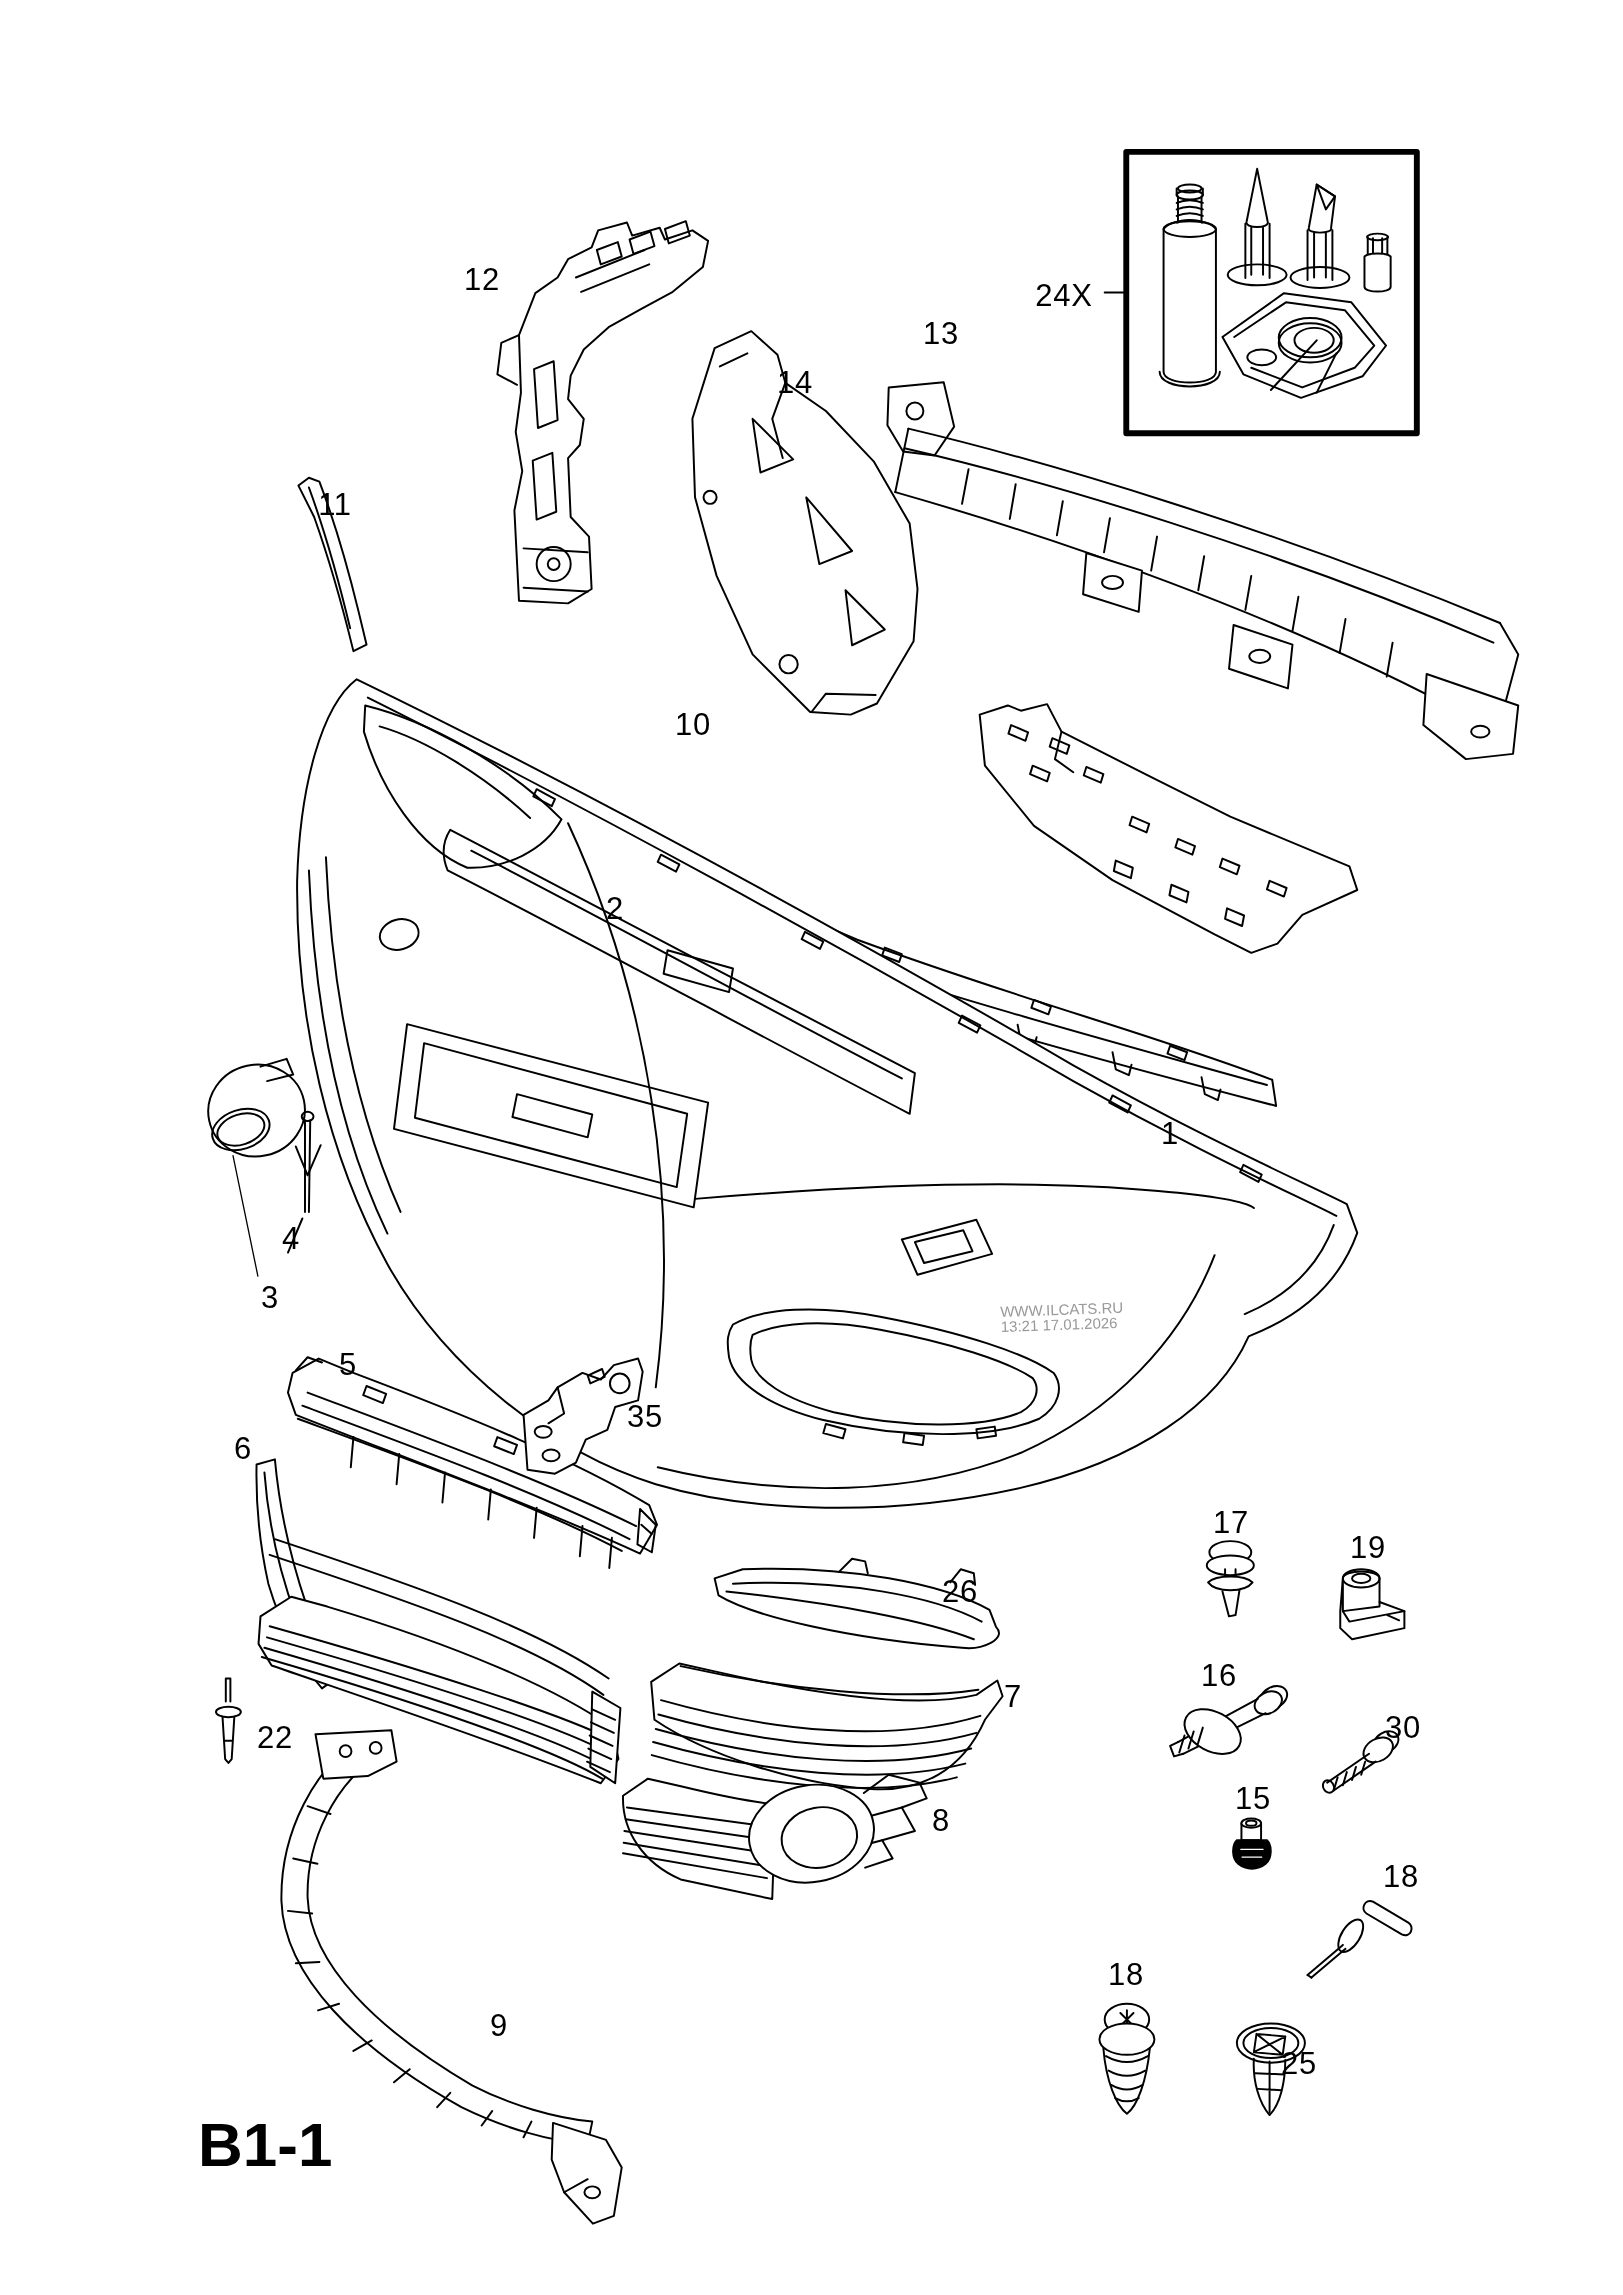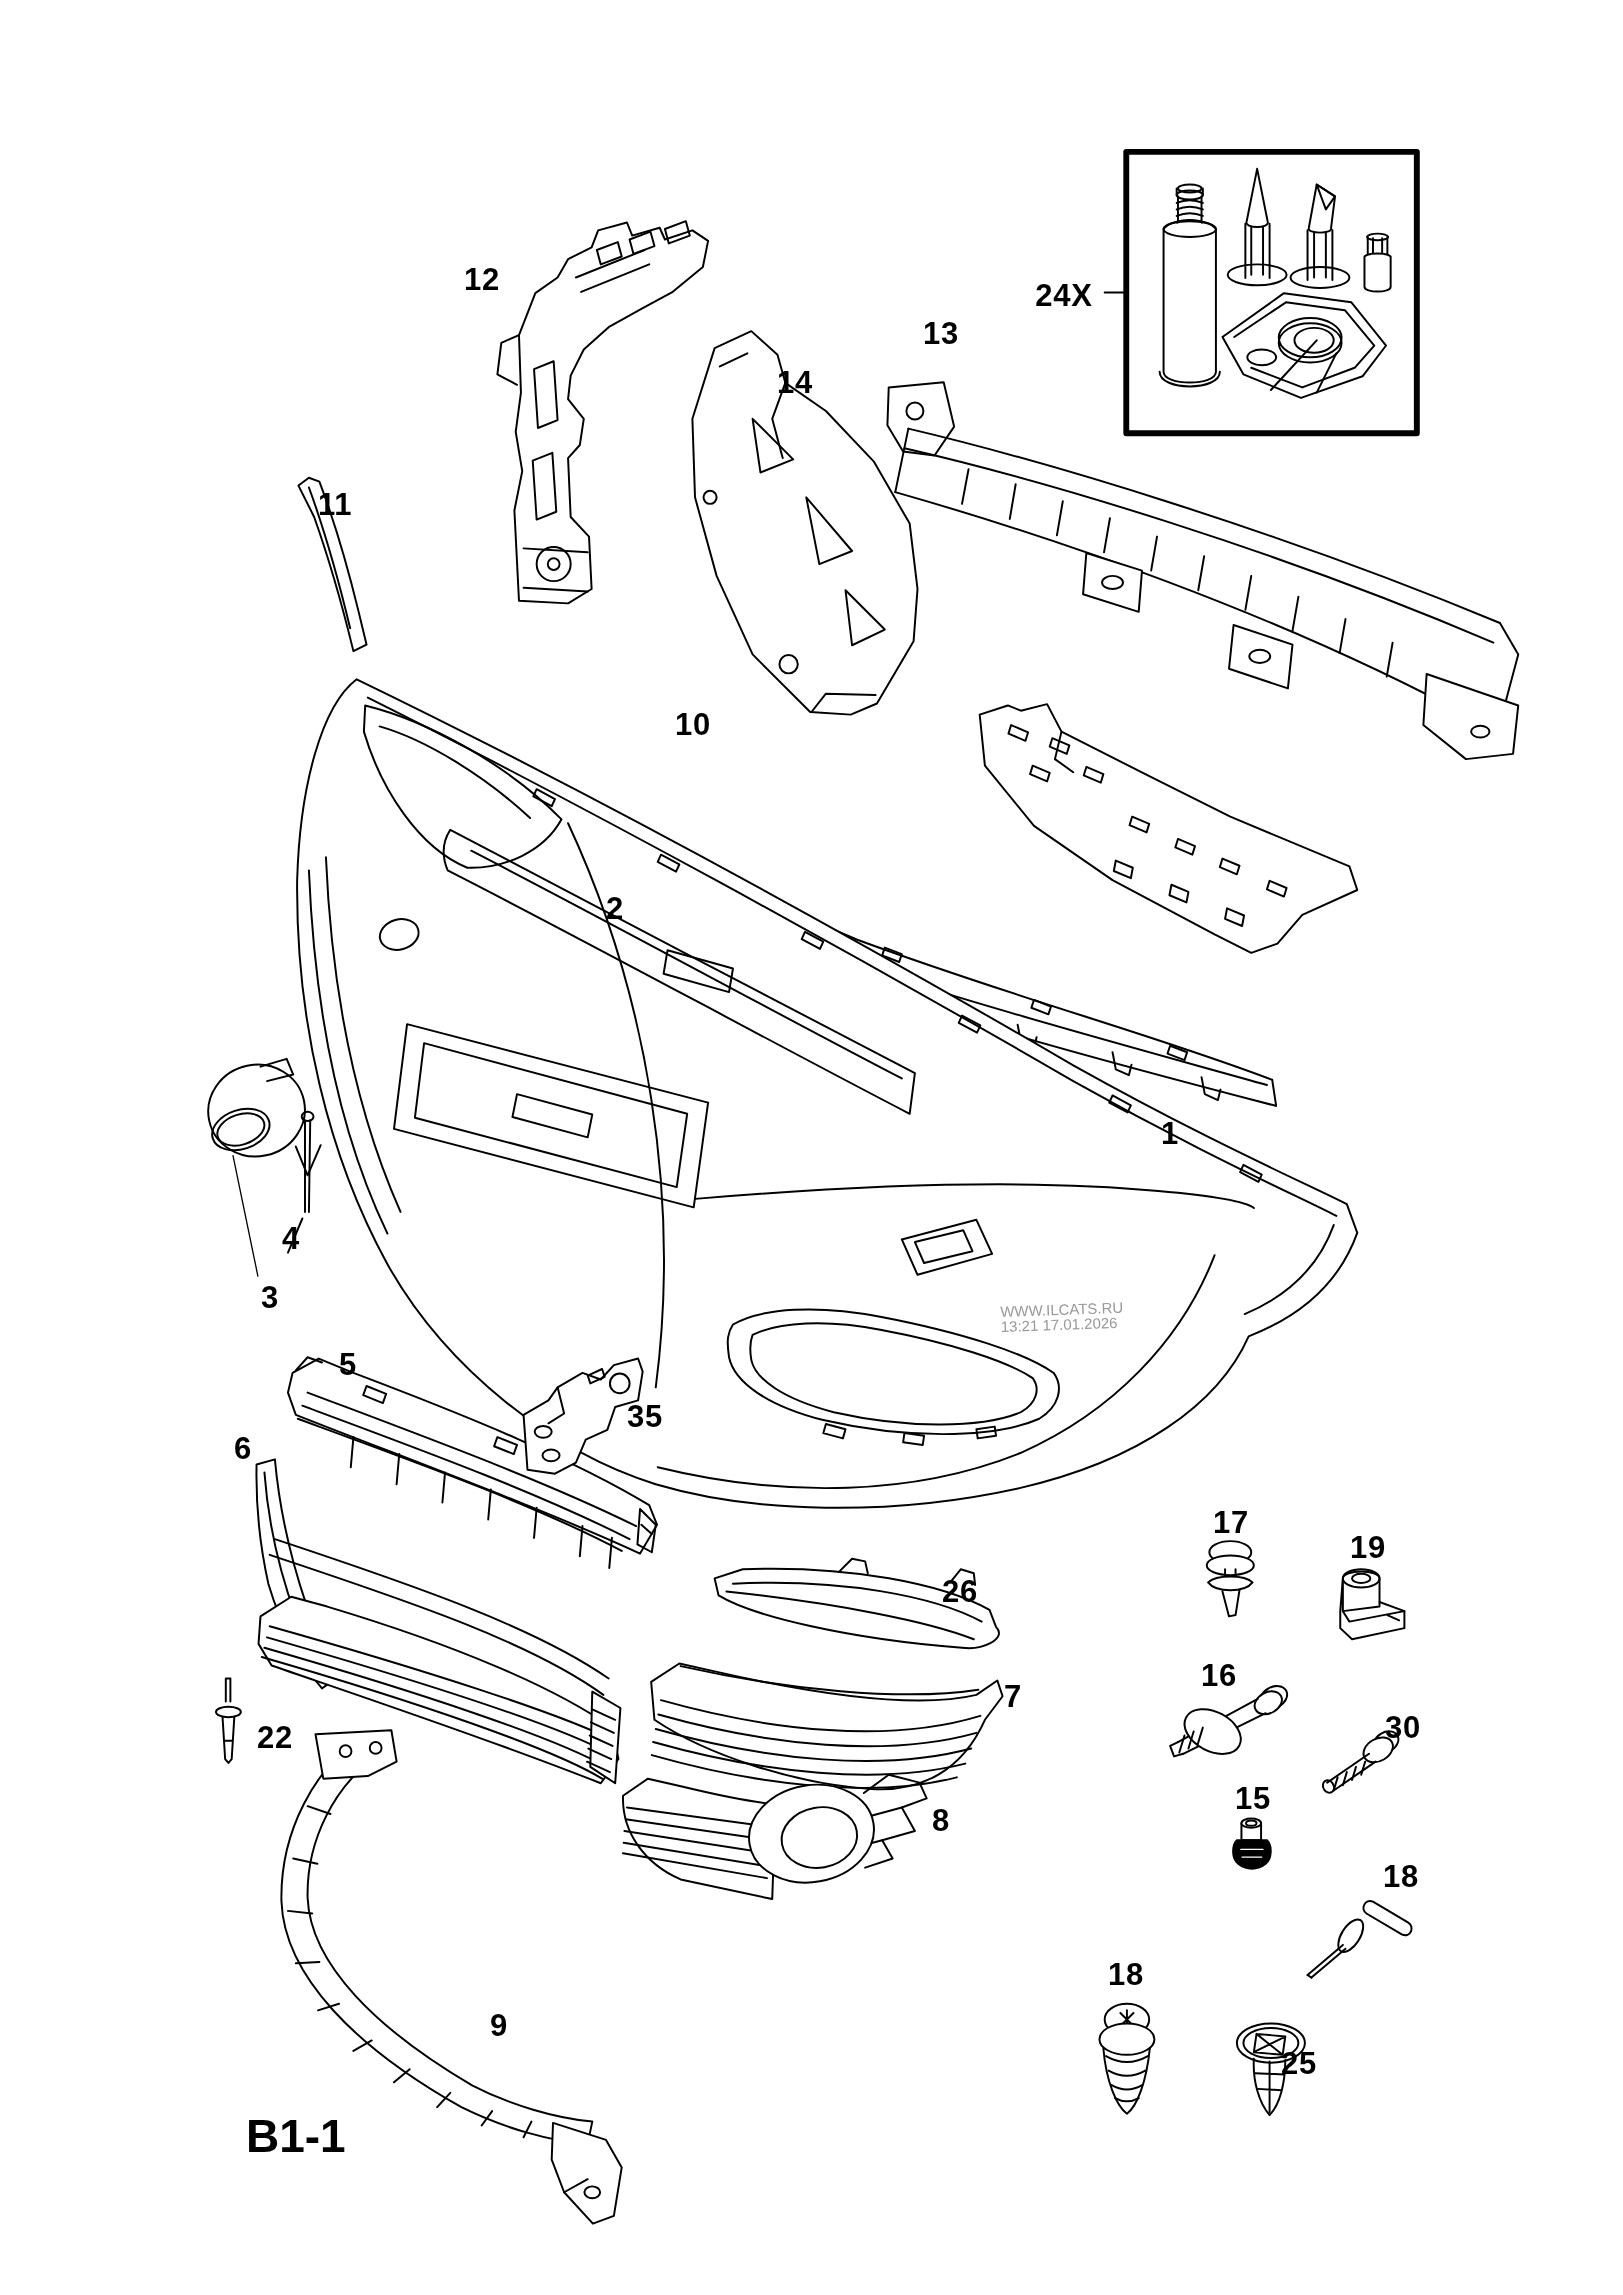--- a/index.html
+++ b/index.html
@@ -7,22 +7,22 @@
         font-family:"Liberation Sans",sans-serif;overflow:hidden;}
   .art{position:absolute;left:0;top:0;}
   .art path,.art line,.art ellipse,.art circle,.art rect,.art polyline{
       stroke:#000;stroke-width:3;fill:none;stroke-linejoin:round;stroke-linecap:round;}
   .art .wfill{fill:#ffffff;}
   .art .kfill{fill:#000000;}
   .art .thick{stroke-width:9;}
   .art .thin{stroke-width:2;}
   .art .white{stroke:#ffffff;}
   .lbl{position:absolute;transform:translate(-50%,-50%);font-size:31px;color:#000;
-       white-space:nowrap;letter-spacing:0.7px;font-weight:bold;}
-  .code{position:absolute;left:198px;top:2109px;font-size:46px;font-weight:bold;color:#000;margin-left:48px;}
+       white-space:nowrap;letter-spacing:0.7px;}
+  .code{position:absolute;left:198px;top:2109px;font-size:62px;font-weight:bold;color:#000;}
   .wm{position:absolute;left:1000px;top:1304px;color:#999999;font-size:15px;line-height:1.0;
       transform:rotate(-2deg);transform-origin:left top;}
   .wm div{white-space:nowrap;}
 </style>
 </head>
 <body>
 
 <div class="page">
 
 <svg class="art" width="1623" height="2295" viewBox="0 0 2480 3507">

